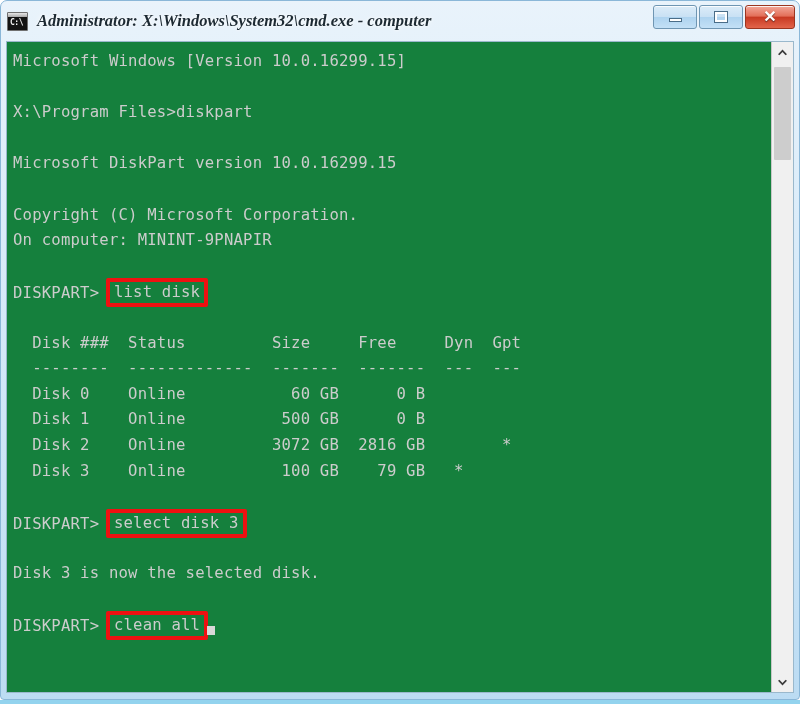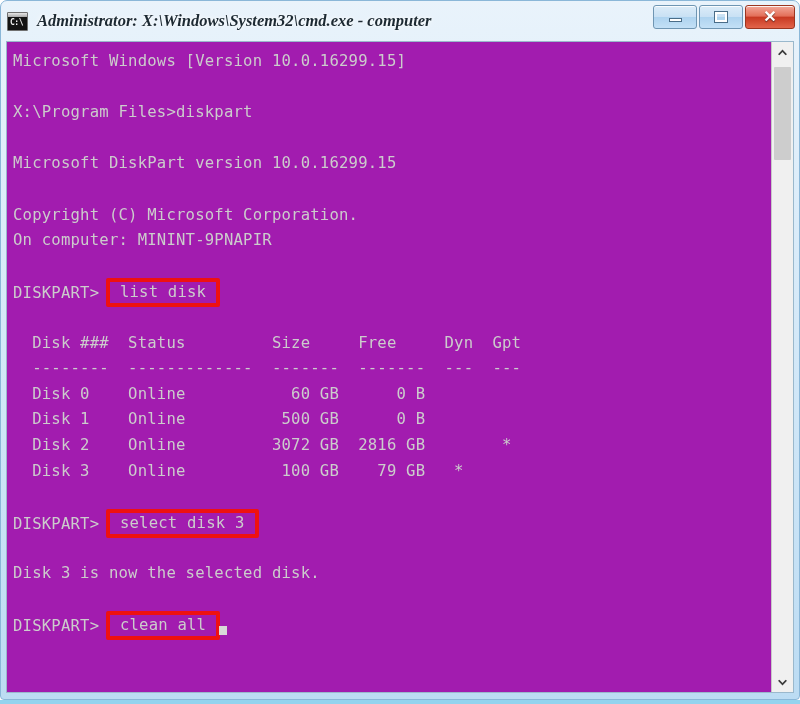--- a/index.html
+++ b/index.html
@@ -144,21 +144,21 @@
     flex: 1 1 auto;
     margin: 0 5px 6px 5px;
     border: 1px solid #9ab8cc;
     background: #0c0c0c;
     display: flex;
     position: relative;
     overflow: hidden;
   }
   #console {
     flex: 1 1 auto;
-    background: #a21caf;
+    background: #15803d;
     padding: 7px 0 0 6px;
     overflow: hidden;
     position: relative;
   }
   #console-text {
     font-family: "DejaVu Sans Mono", "Liberation Mono", monospace;
     font-size: 15.6px;
     line-height: 25.6px;
     color: #cccccc;
     white-space: pre;
@@ -167,21 +167,21 @@
   }
   .line {
     white-space: pre;
     position: relative;
     height: 25.6px;
   }
   .hl {
     display: inline-block;
     border: 4px solid #ee1111;
     border-radius: 2px;
-    padding: 0px 10px;
+    padding: 0px 4px;
     margin: 0 0 0 -3px;
     position: relative;
     top: -1px;
     line-height: 21px;
   }
   .cursor {
     display: inline-block;
     width: 8px;
     height: 9px;
     background: #d8d8d8;

